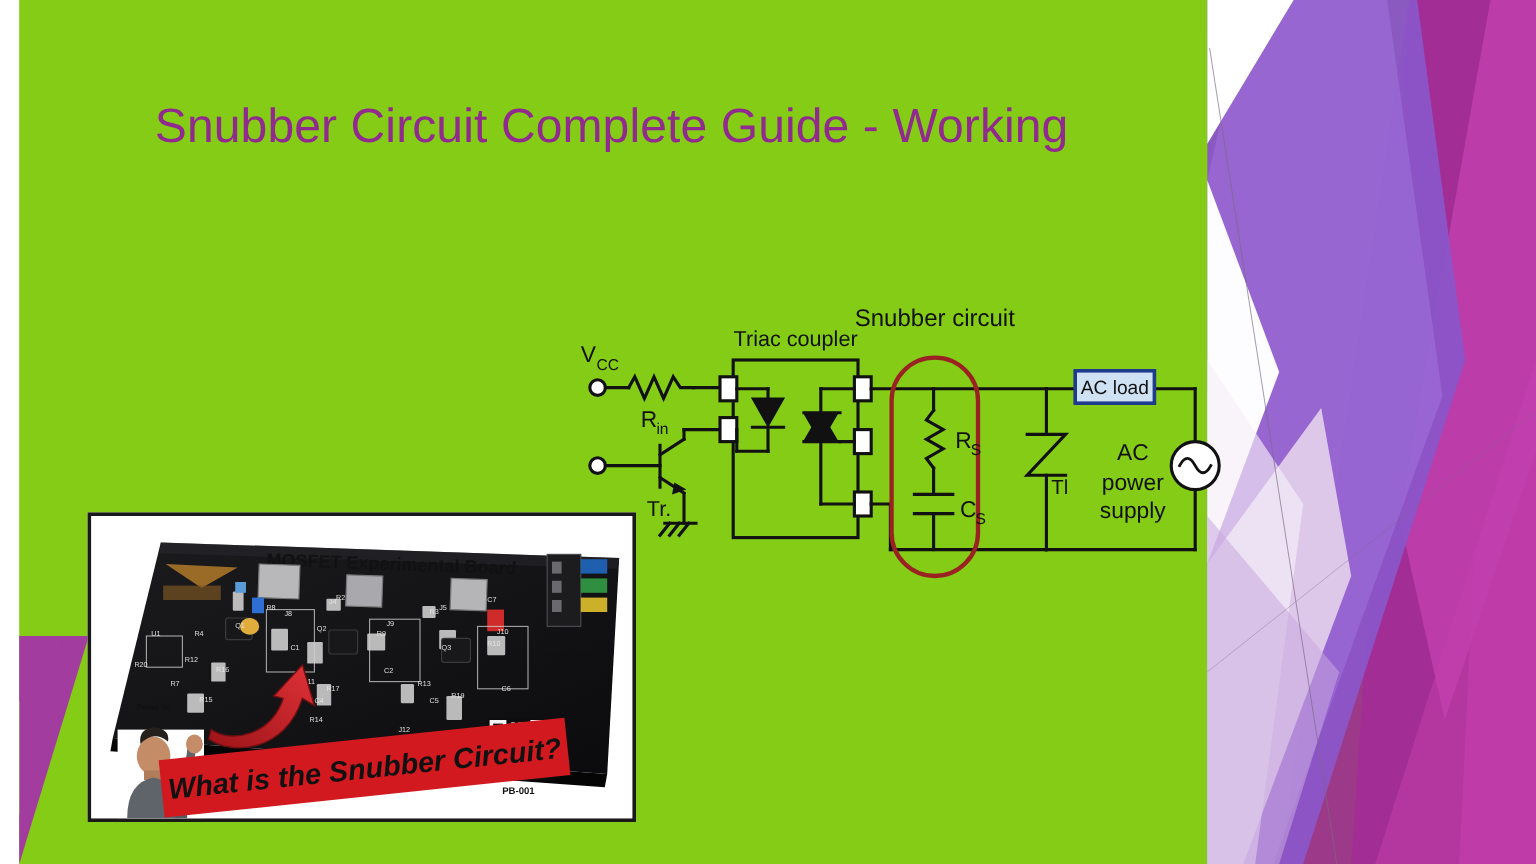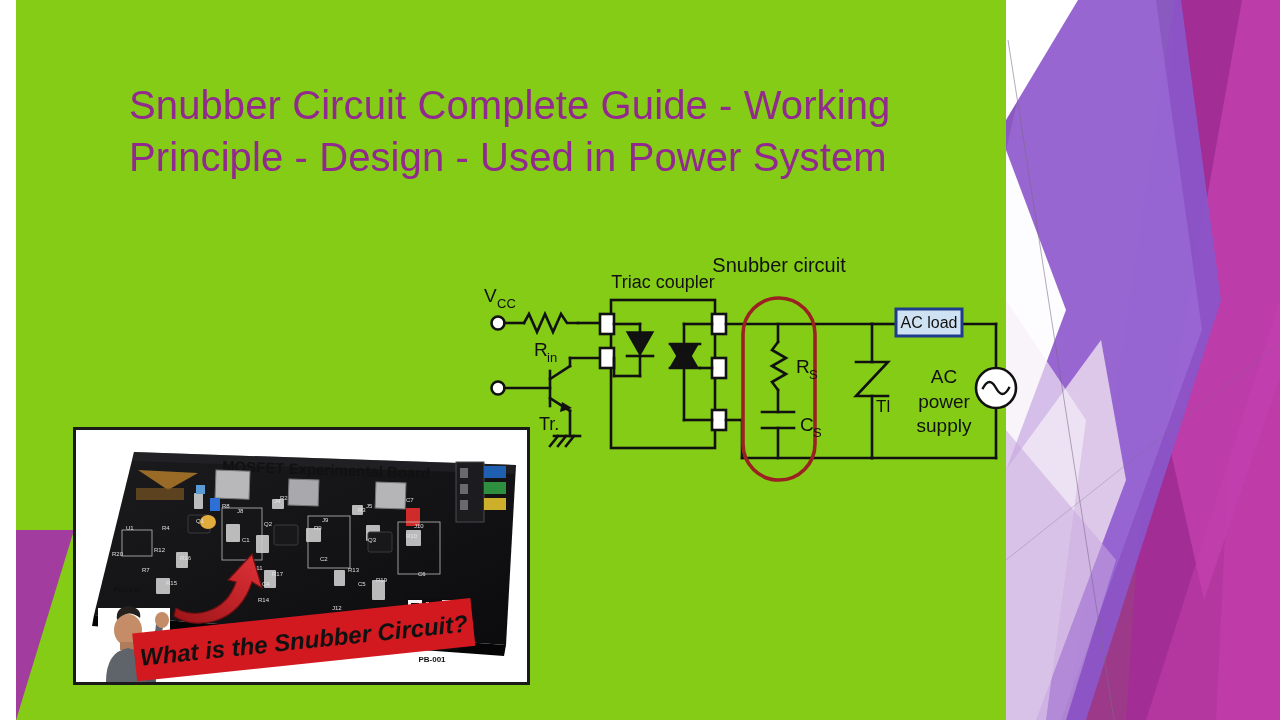--- a/index.html
+++ b/index.html
@@ -125,21 +125,20 @@
   </svg>
 
   <svg id="decor-bottomleft" viewBox="0 0 130 190" preserveAspectRatio="none">
     <polygon points="0,0 58,0 0,190" fill="#A23C9E"></polygon>
     <polygon points="0,55 40,0 0,0" fill="#A23C9E"></polygon>
     <polygon points="0,190 52,0 38,0 0,150" fill="#A23C9E"></polygon>
   </svg>
 
   <h1 id="title">
     <span class="ln">Snubber Circuit Complete Guide - Working</span>
-    <span class="ln">Principle - Design - Used in Power System</span>
   </h1>
 
 
   <div id="thumb">
     <svg id="thumb-svg" viewBox="0 0 451 252" preserveAspectRatio="none">
       <defs>
         <linearGradient id="boardGrad" x1="0" y1="0" x2="1" y2="1">
           <stop offset="0%" stop-color="#1b1b1e"></stop>
           <stop offset="55%" stop-color="#131316"></stop>
           <stop offset="100%" stop-color="#0b0b0d"></stop>

